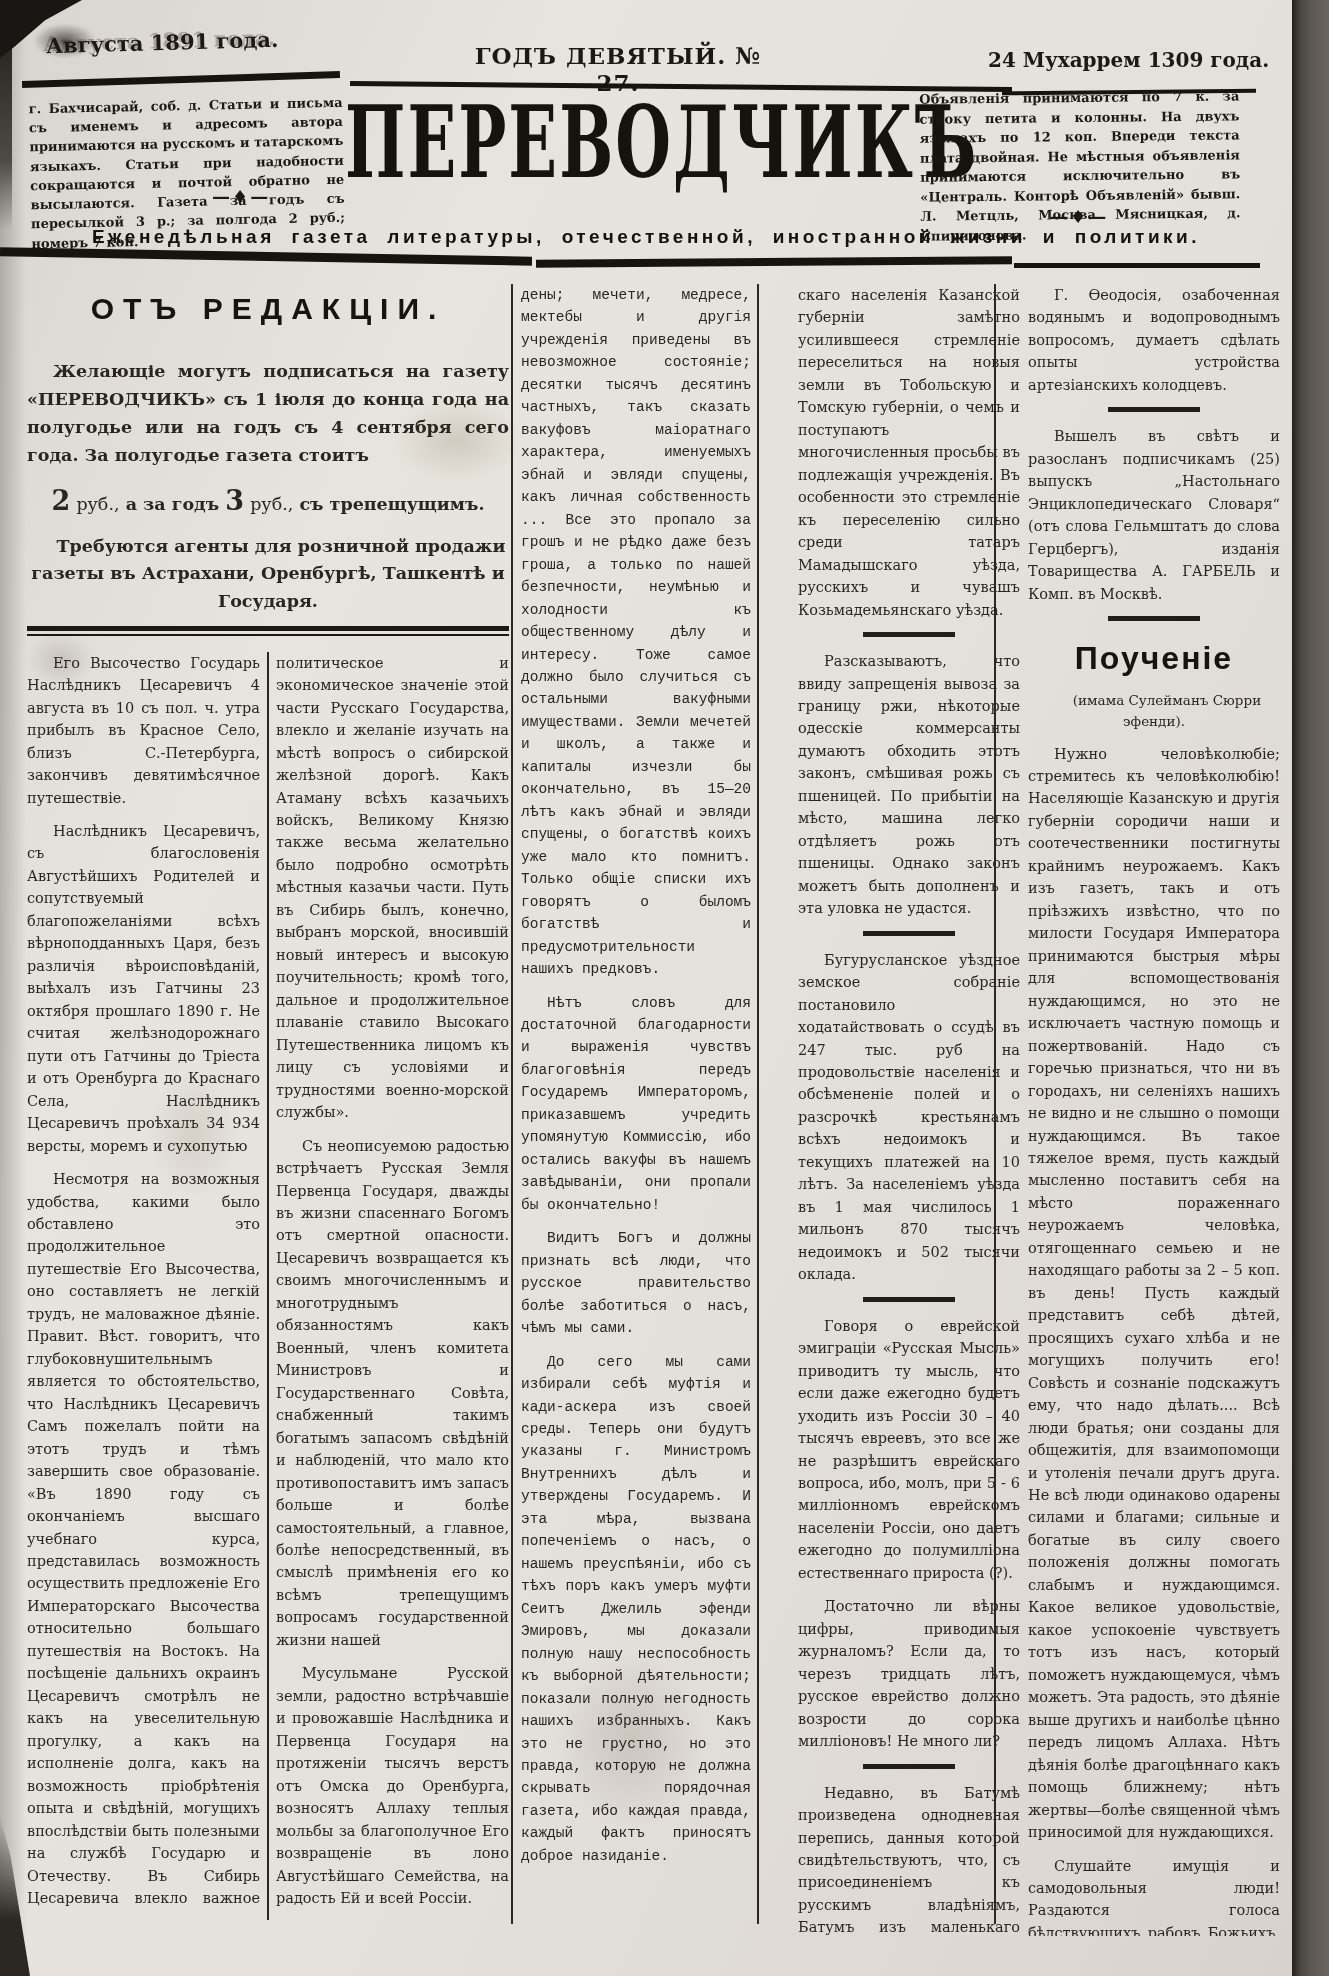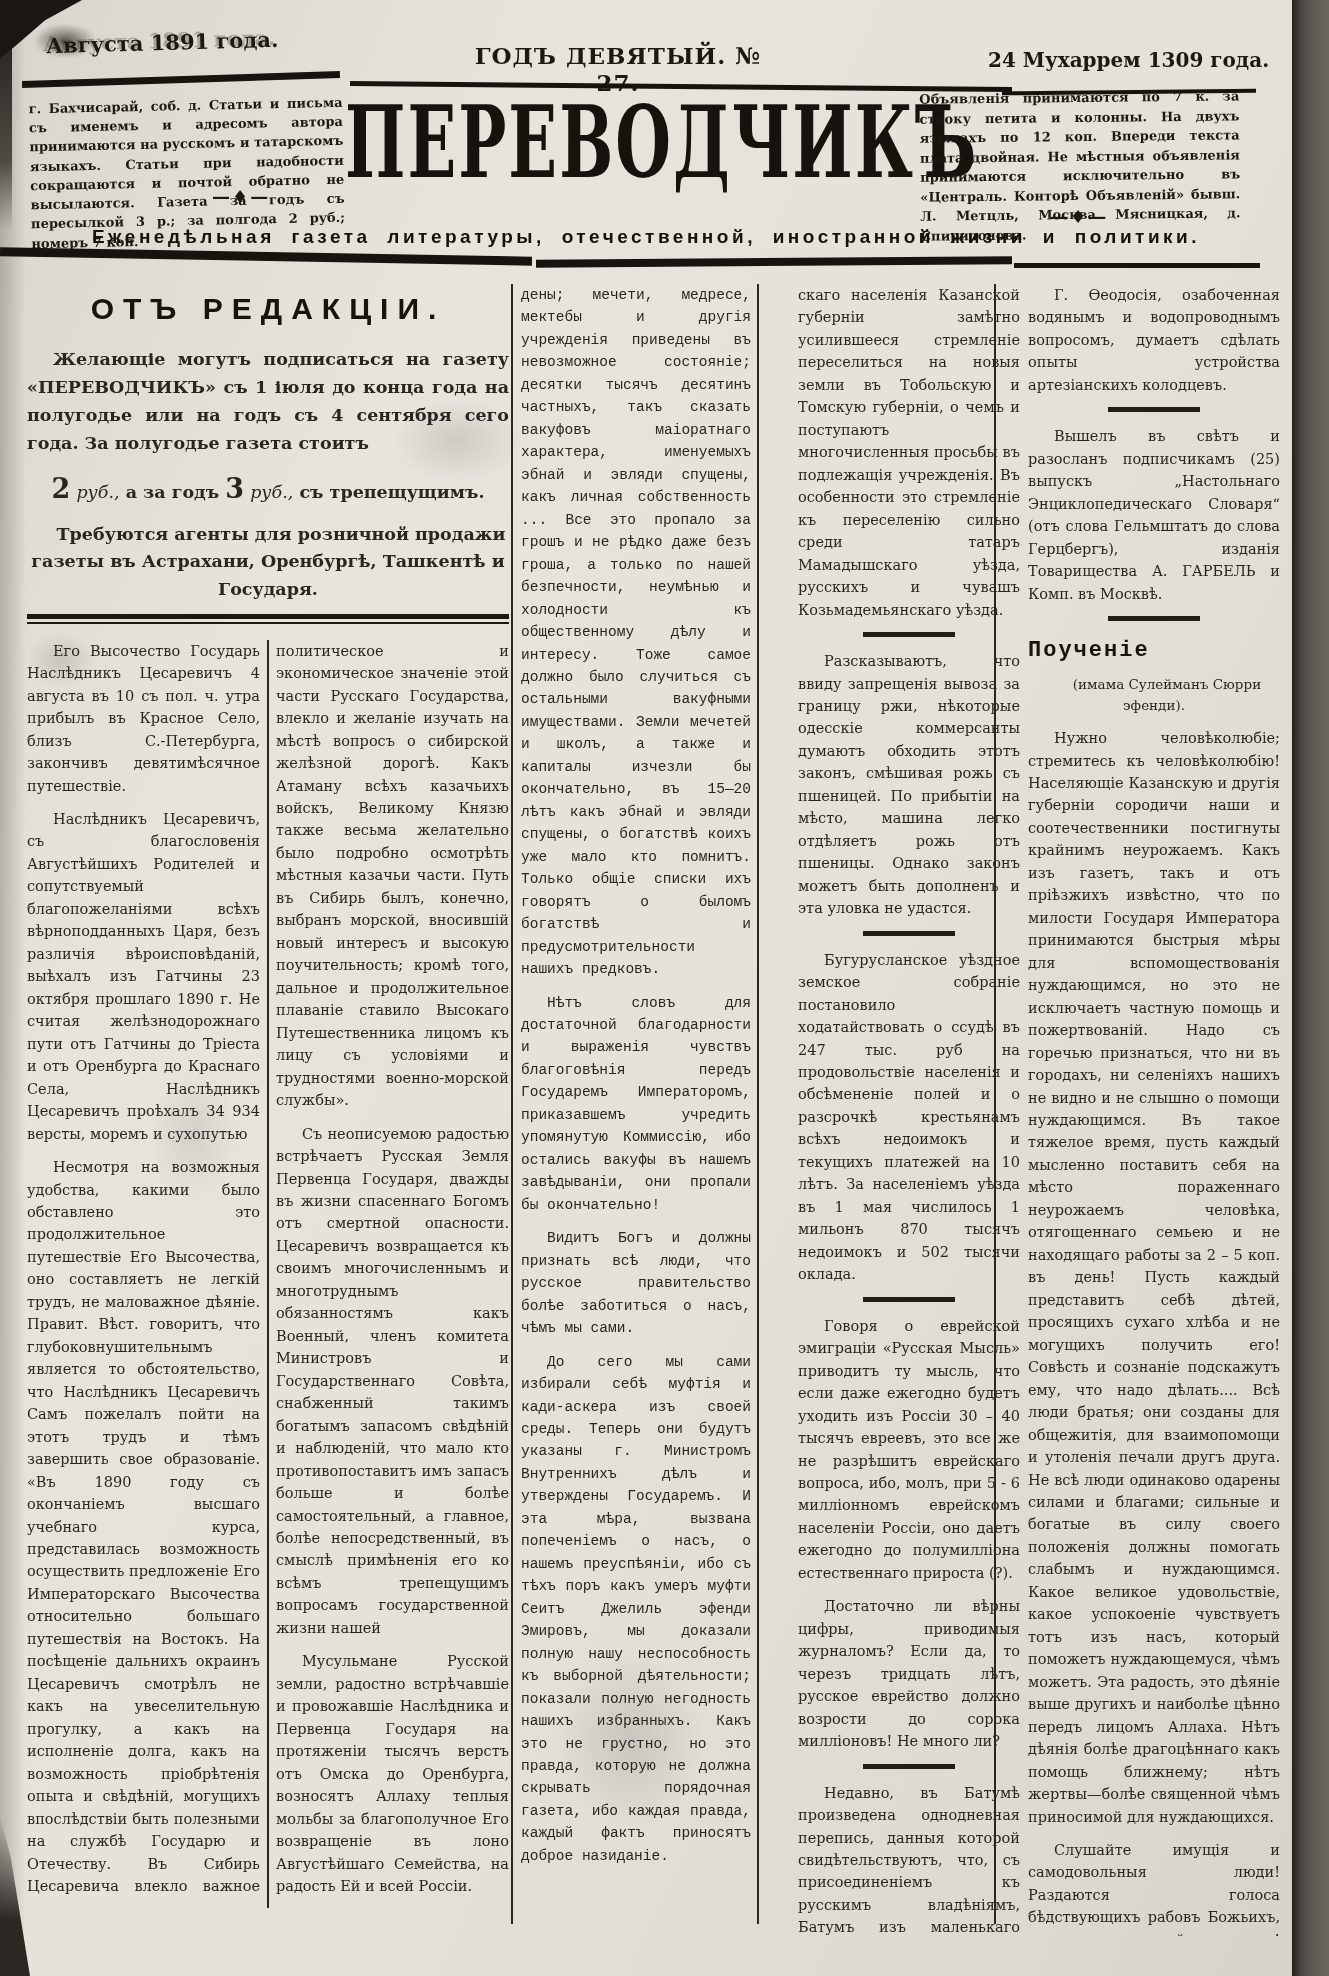--- a/index.html
+++ b/index.html
@@ -60,32 +60,32 @@
   .c3  { left:521px; width:230px;font-family:Liberation Mono, monospace; }
   .c4  { left:766px; width:222px;margin-left:32px; }
   .c5  { left:1028px; width:252px; }
   .vrule { position:absolute; top:284px; height:1640px; width:2px; background:#2b2622; }
   .vr1 { left:511px; } .vr2 { left:757px; } .vr3 { left:994px; }
 
   .col p { margin:0 0 11px; text-indent:26px; }
   p.cont { text-indent:0; }
 
   .ed-head { font-family:"Liberation Sans",sans-serif; font-weight:bold; font-size:30px; letter-spacing:9px;
-             text-align:center; margin:2px 0 12px; color:#17130f; white-space:nowrap; }
+             text-align:center; margin:2px 0 24px; color:#17130f; white-space:nowrap; }
   .ed-sub { font-size:17.5px; font-weight:bold; line-height:1.6; text-indent:34px; margin:0 4px; }
   .price-line { text-align:center; font-size:17.5px; font-weight:bold; margin:4px 0 12px; }
   .big-num { font-size:27px; font-weight:bold; }
-  .rub { font-style:italic; font-weight:normal; }
+  .rub { font-weight:normal; }
   .agents { font-weight:bold; font-size:17.5px; text-align:center; line-height:1.55; margin:6px 10px 16px; text-indent:0; }
   .dbl-rule { border-top:5px solid #1c1915; border-bottom:2px solid #1c1915; height:3px; margin:6px 0 16px; }
   .twocol { column-count:2; column-gap:16px; column-rule:2px solid #2b2622; height:1268px; }
 
   .bar { width:92px; height:5px; background:#211d19; margin:11px auto 13px; }
-  .sermon-head { font-family:Liberation Mono, monospace; font-weight:bold; font-size:22px; letter-spacing:2px;
-                 margin:10px 0 6px; color:#17130f; }
+  .sermon-head { font-family:Liberation Sans, sans-serif; font-weight:bold; font-size:32px; letter-spacing:2px;
+                 text-align:center; margin:10px 0 6px; color:#17130f; }
   .byline { text-align:center; font-size:13.5px; margin:0 0 14px; text-indent:0; }
 </style>
 </head>
 <body>
 
 <div class="sheet">
 
   <div class="edge-right"></div>
   <div class="shadow-left"></div>
   <div class="edge-left"></div>

